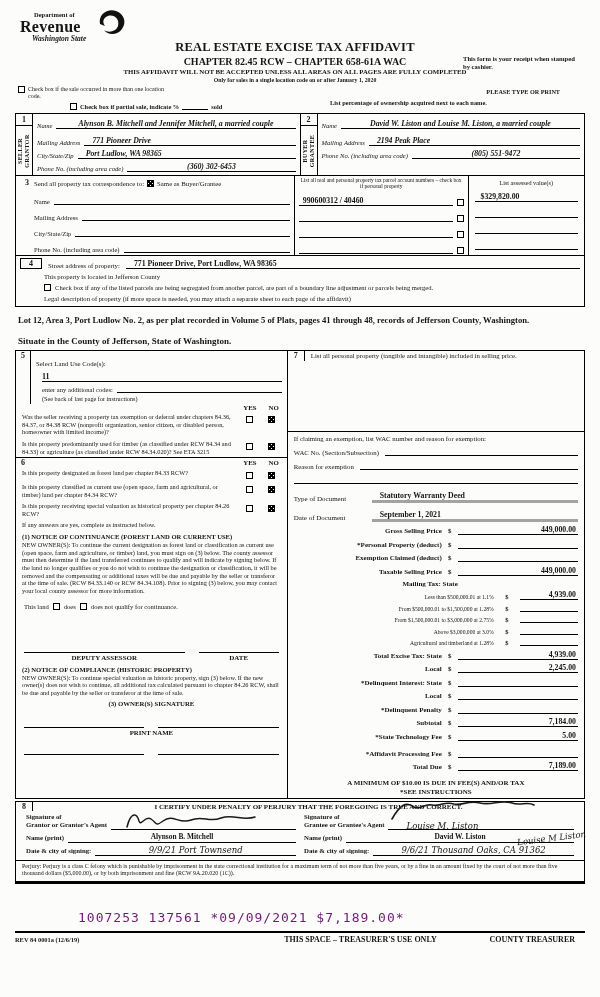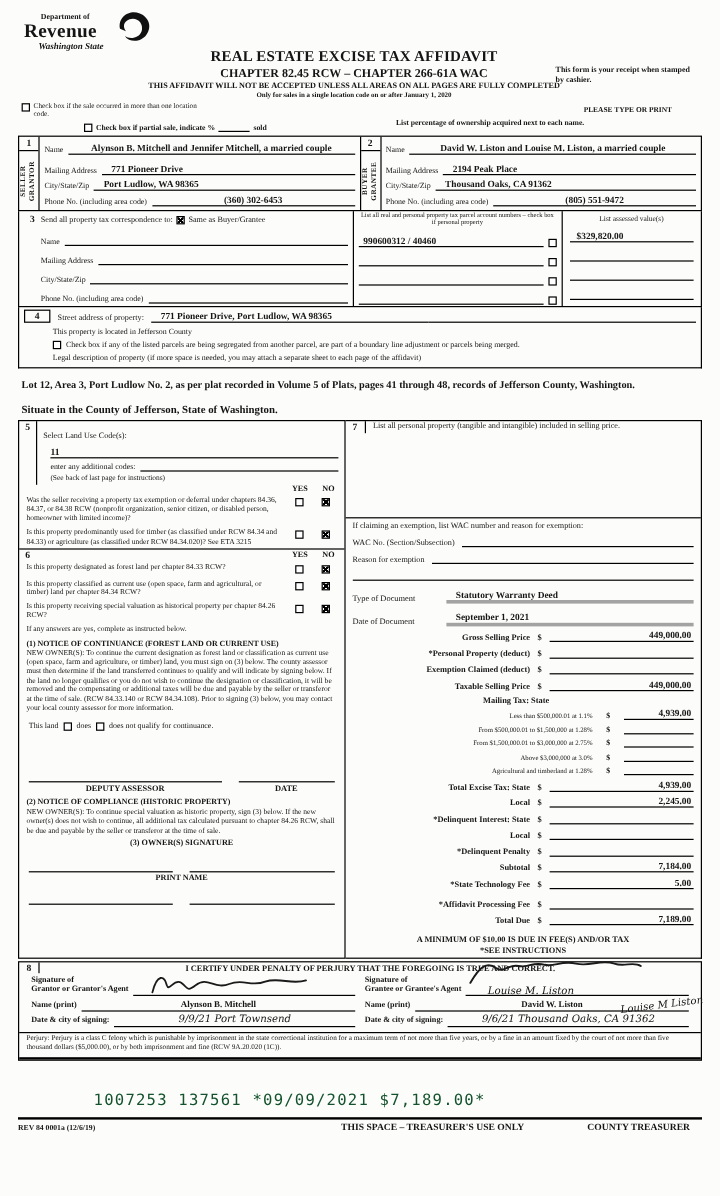--- a/index.html
+++ b/index.html
@@ -30,21 +30,21 @@
   
   .frame{margin:3px 15px 0 15px;border:1.5px solid #000;}
   .halves{display:flex;}
   .half{width:50%;display:flex;}
   .half.rt{border-left:1.5px solid #000;}
   .strip{width:16px;flex:none;display:flex;flex-direction:column;border-right:1px solid #000;}
   .numcell{height:11px;border-bottom:1px solid #000;text-align:center;font-size:8px;font-weight:bold;line-height:11px;}
   .rotbox{flex:1;position:relative;}
   .rotbox .rw{position:absolute;top:50%;left:50%;transform:translate(-50%,-50%) rotate(-90deg);
       font-size:6px;font-weight:bold;letter-spacing:.4px;line-height:1.15;text-align:center;white-space:nowrap;}
-  .fields{flex:1;padding:2px 4px 3px 4px;}
+  .fields{flex:1;padding:2px 4px 3px 4px;font-style:italic;}
   .frow{display:flex;align-items:flex-end;margin-top:3px;}
   .fl{font-size:6.6px;flex:none;padding-right:4px;}
   .fv{flex:1;border-bottom:1px solid #000;font-size:7.8px;font-weight:bold;min-height:9px;padding-left:8px;}
   .fv.ctrv{text-align:center;padding-left:0;}
   
   .s3{display:flex;border:1.5px solid #000;border-top:none;margin:0 15px;}
   .s3left{width:47.5%;display:flex;padding:2px 4px;}
   .s3num{width:14px;font-size:8px;font-weight:bold;text-align:center;flex:none;}
   .s3fields{flex:1;}
   .s3hdr{font-size:6.8px;display:flex;align-items:center;gap:3px;margin-top:2px;}
@@ -123,21 +123,21 @@
   .s8row .lin{flex:1;border-bottom:1px solid #000;min-height:10px;position:relative;text-align:center;}
   .typedname{font-size:7.4px;font-weight:bold;}
   .hw{font-family:"DejaVu Serif",serif;font-style:italic;font-size:8.5px;white-space:nowrap;}
   .sig-svg{position:absolute;bottom:-2px;left:10px;}
   .hw-extra{position:absolute;font-family:"DejaVu Serif",serif;font-style:italic;font-size:8.5px;
             transform:rotate(-7deg);white-space:nowrap;}
   .perjury{border-top:1.5px solid #000;border-bottom:2px solid #000;font-size:6px;line-height:1.3;
            padding:2px 6px 3px 6px;}
   
   .stamp{margin:26px 0 0 78px;font-family:"DejaVu Sans Mono","Liberation Mono",monospace;
-         font-size:13px;letter-spacing:1px;color:#14532d;}
+         font-size:13px;letter-spacing:1px;color:#701a75;}
   .footrule{border-top:2.5px solid #000;margin:6px 15px 0 15px;}
   .footer{display:flex;margin:2px 15px 0 15px;align-items:baseline;}
   .f1{width:32%;font-size:6.4px;font-weight:bold;}
   .f2{width:42%;text-align:right;font-size:8px;font-weight:bold;}
   .f3{flex:1;text-align:right;font-size:8px;font-weight:bold;padding-right:10px;}
 </style>
 </head>
 <body>
 
 <div class="page">
@@ -146,21 +146,21 @@
     <div class="dept">Department of</div>
     <div class="rev">Revenue</div>
     <div class="st">Washington State</div>
     <svg width="34" height="30" viewBox="0 0 34 30">
       <path d="M6,16 C4,6 14,0 22,3 C30,6 33,14 28,21 C24,27 14,28 10,22 C14,25 22,24 24,18 C26,11 20,6 14,8 C9,10 8,14 11,18 Z" fill="#111"></path>
       <path d="M16,12 C20,10 24,12 24,16 C24,20 19,22 16,20 Z" fill="#fcfcfa"></path>
     </svg>
   </div>
   <div class="hc">
     <div class="t1">REAL ESTATE EXCISE TAX AFFIDAVIT</div>
-    <div class="t2">CHAPTER 82.45 RCW – CHAPTER 266-61A WAC</div>
+    <div class="t2">CHAPTER 82.45 RCW – CHAPTER 658-61A WAC</div>
     <div class="t3">THIS AFFIDAVIT WILL NOT BE ACCEPTED UNLESS ALL AREAS ON ALL PAGES ARE FULLY COMPLETED</div>
     <div class="t4">Only for sales in a single location code on or after January 1, 2020</div>
   </div>
   <div class="rnote">This form is your receipt when stamped by cashier.</div>
   <div class="tprint">PLEASE TYPE OR PRINT</div>
 
   <div class="chkline" style="margin-top:2px;width:150px;">
     <span class="cb"></span>
     <span>Check box if the sale occurred in more than one location code.</span>
   </div>
@@ -207,24 +207,20 @@
         </div>
       </div>
       <div class="fields">
         <div class="frow">
             <span class="fl">Name</span>
           <span class="fv ctrv">David W. Liston and Louise M. Liston, a married couple</span>
           </div>
         <div class="frow" style="margin-top:7px;">
             <span class="fl">Mailing Address</span>
           <span class="fv">2194 Peak Place</span>
-          </div>
-        <div class="frow">
-            <span class="fl">City/State/Zip</span>
-          <span class="fv">Thousand Oaks, CA  91362</span>
           </div>
         <div class="frow">
             <span class="fl">Phone No. (including area code)</span>
           <span class="fv ctrv">(805) 551-9472</span>
           </div>
       </div>
     </div>
   </div>
 
   <div class="s3">

